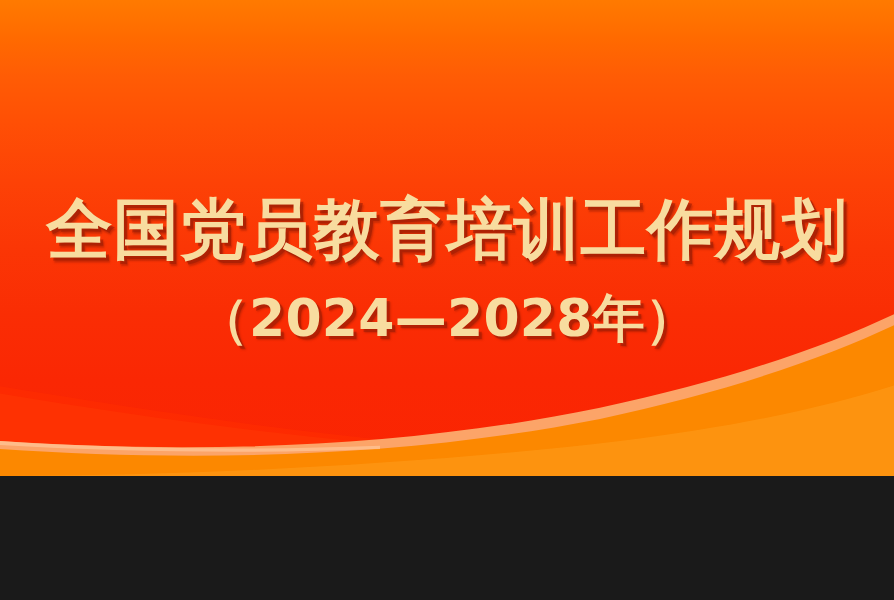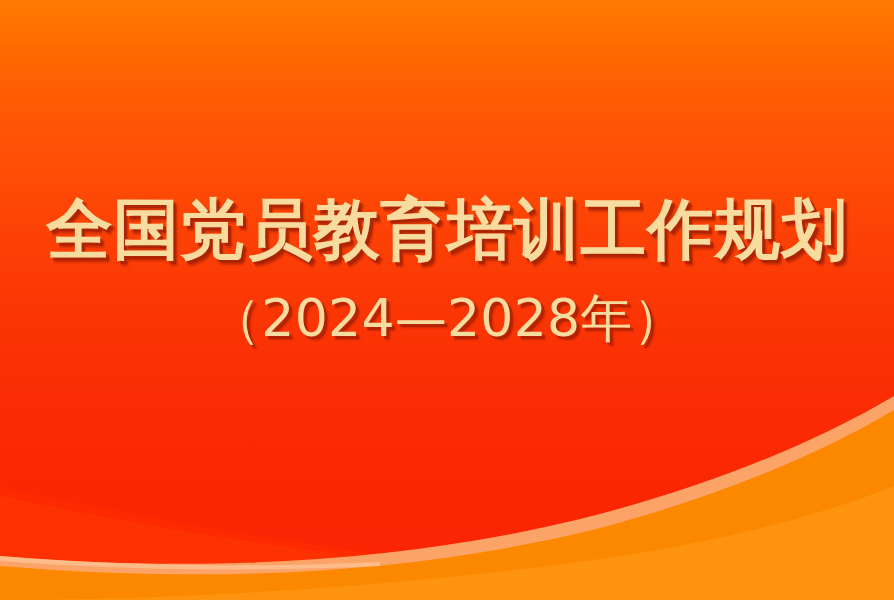--- a/index.html
+++ b/index.html
@@ -5,21 +5,21 @@
 <style>
   html, body {
     margin: 0;
     padding: 0;
     background: #1a1a1a;
   }
 
   .banner {
     position: relative;
     width: 894px;
-    height: 600px;
+    height: 476px;
     overflow: hidden;
     font-family: "DejaVu Sans", "Liberation Sans", sans-serif;
     
     background: linear-gradient(
         to bottom,
         #ff7a00 0%,
         #ff6a00 8%,
         #ff5c05 16%,
         #ff4f05 26%,
         #fd4206 38%,
@@ -59,21 +59,21 @@
     text-shadow:
       3px 3px 0 rgba(150, 28, 6, 0.55),
       4px 5px 2px rgba(130, 22, 4, 0.40);
   }
 
   .subline {
     margin: 26px 0 0 0;
     color: #f8dc9f;
     font-size: 52px;
     line-height: 1.05;
-    font-weight: normal;
+    font-weight: bold;
     letter-spacing: 0.005em;
     white-space: nowrap;
     text-shadow:
       3px 3px 0 rgba(150, 28, 6, 0.50),
       4px 4px 2px rgba(130, 22, 4, 0.35);
   }
 </style>
 </head>
 <body>
 

